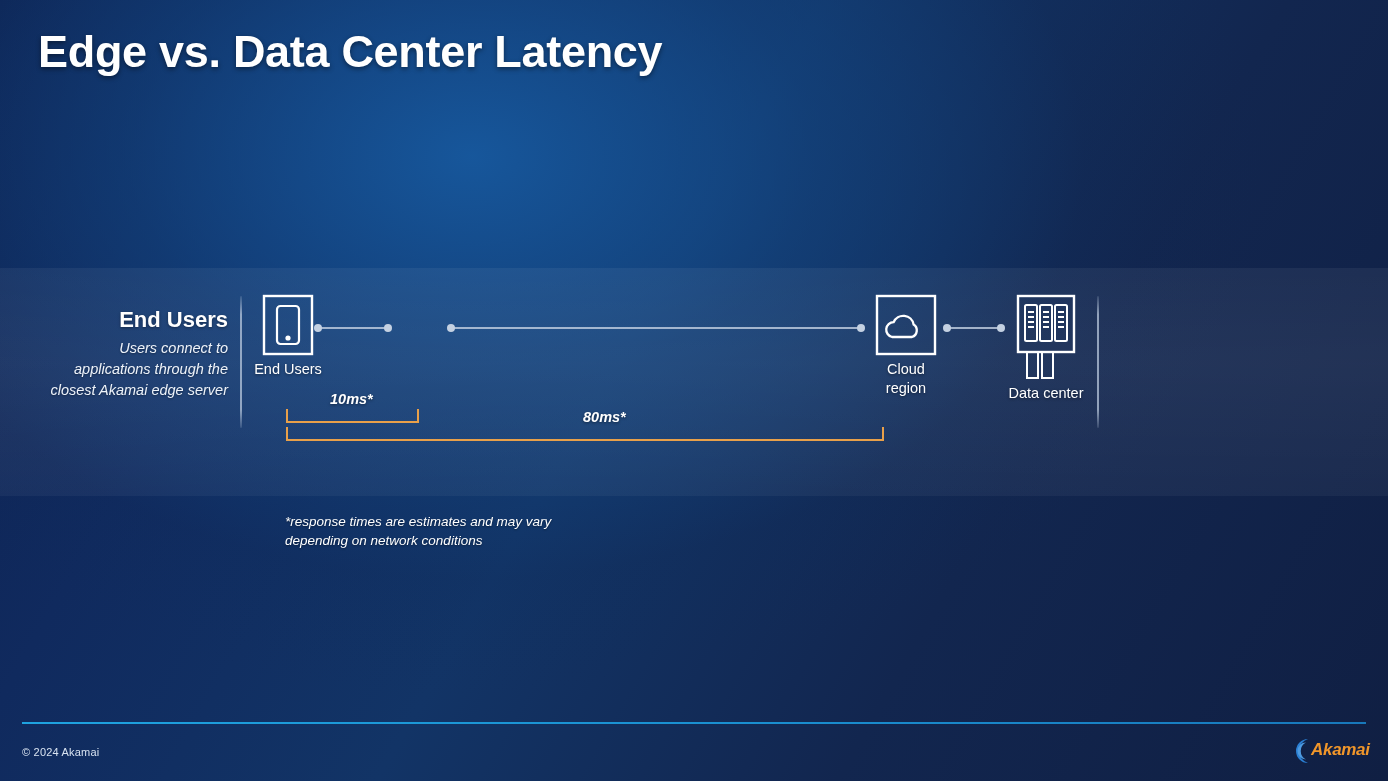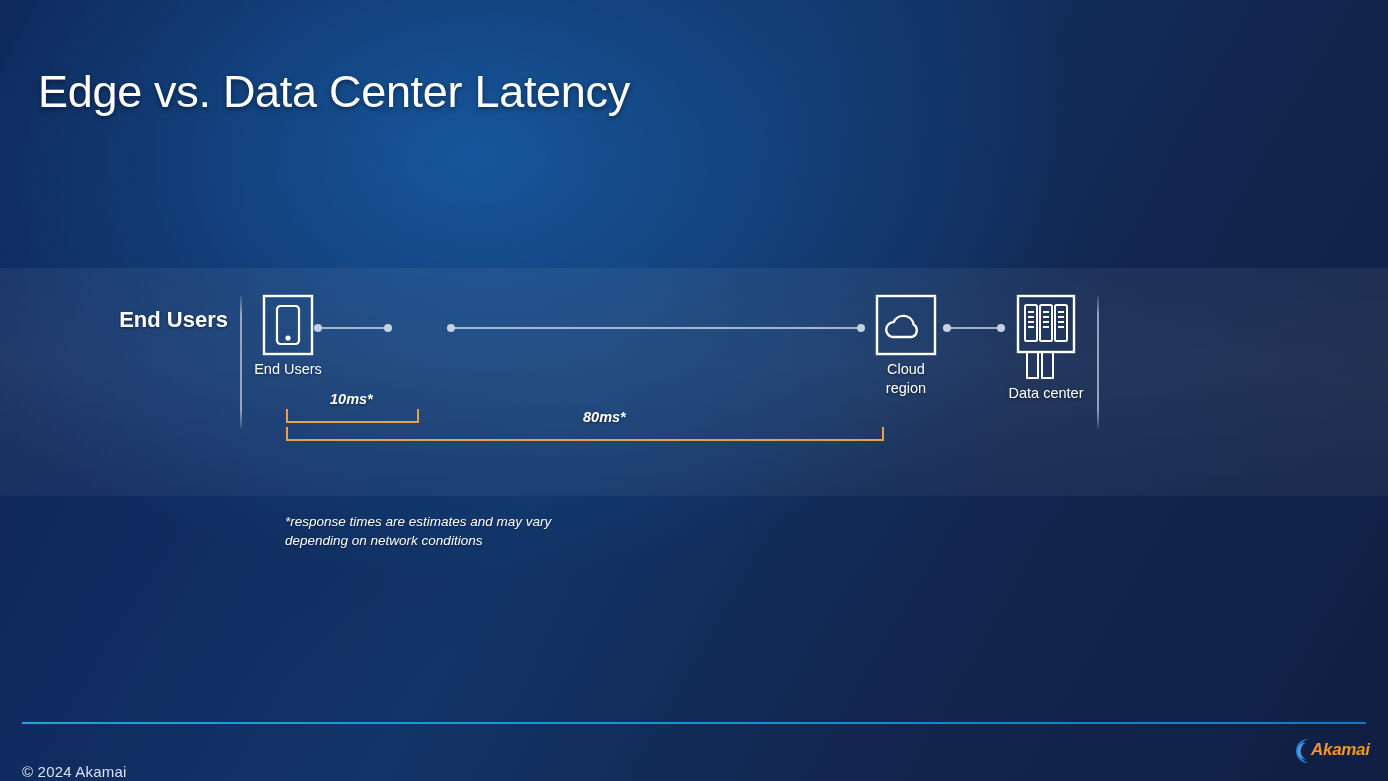--- a/index.html
+++ b/index.html
@@ -13,25 +13,24 @@
     width: 1388px; height: 781px;
     background:
       radial-gradient(ellipse 900px 620px at 34% 20%, rgba(23,90,160,0.92) 0%, rgba(19,72,133,0.55) 38%, rgba(14,45,92,0.10) 68%, rgba(12,32,70,0) 88%),
       linear-gradient(120deg, #0d2150 0%, #102a5e 22%, #123466 45%, #12264f 70%, #101f43 100%);
     overflow: hidden;
   }
 
   
   #title {
     position: absolute; left: 38px; top: 26px;
-    font-size: 45px; font-weight: normal; color: #ffffff;
+    font-size: 45px; font-weight: bold; color: #ffffff;
     letter-spacing: -0.3px;
     text-shadow: 0 2px 5px rgba(0,0,0,0.45);
     white-space: nowrap;
-    margin-top: 40px;
   }
 
   
   #band {
     position: absolute; left: 0; top: 268px; width: 1388px; height: 228px;
     background: linear-gradient(180deg, rgba(255,255,255,0.055) 0%, rgba(255,255,255,0.075) 42%, rgba(255,255,255,0.045) 100%);
     pointer-events: none;
   }
 
   
@@ -117,40 +116,41 @@
     text-shadow: 0 1px 2px rgba(0,0,0,0.4);
   }
 
   
   #footer-rule {
     position: absolute; left: 22px; top: 722px; width: 1344px; height: 2px;
     background: linear-gradient(90deg, #1fa3e0 0%, #1a8fd0 55%, #1878bb 100%);
   }
   #copyright {
     position: absolute; left: 22px; top: 746px;
-    font-size: 15px; color: #d7e2f0; letter-spacing: 0.2px; margin-top: 17px;
+    font-size: 11px; color: #d7e2f0; letter-spacing: 0.2px;
   }
   #logo { position: absolute; left: 1286px; top: 736px; width: 86px; height: 30px; }
   #logo-text {
     position: absolute; left: 25px; top: 4px;
     font-size: 17px; font-weight: bold; font-style: italic; color: #f0962a;
     letter-spacing: -0.3px;
   }
 </style>
 </head>
 <body>
 
 <div id="slide">
 
   <div id="band"></div>
 
   <div id="title">Edge vs. Data Center Latency</div>
 
   <div class="panel" id="panel-left">
     <h2>End Users</h2>
+    <p>Users connect to applications through the closest Akamai edge server</p>
   </div>
   <div class="divider" id="divider-left"></div>
 
   <div class="divider" id="divider-right"></div>
 
   <div class="connector" id="conn-1">
     <span class="dot start"></span>
     <span class="line"></span>
     <span class="dot end"></span>
   </div>

